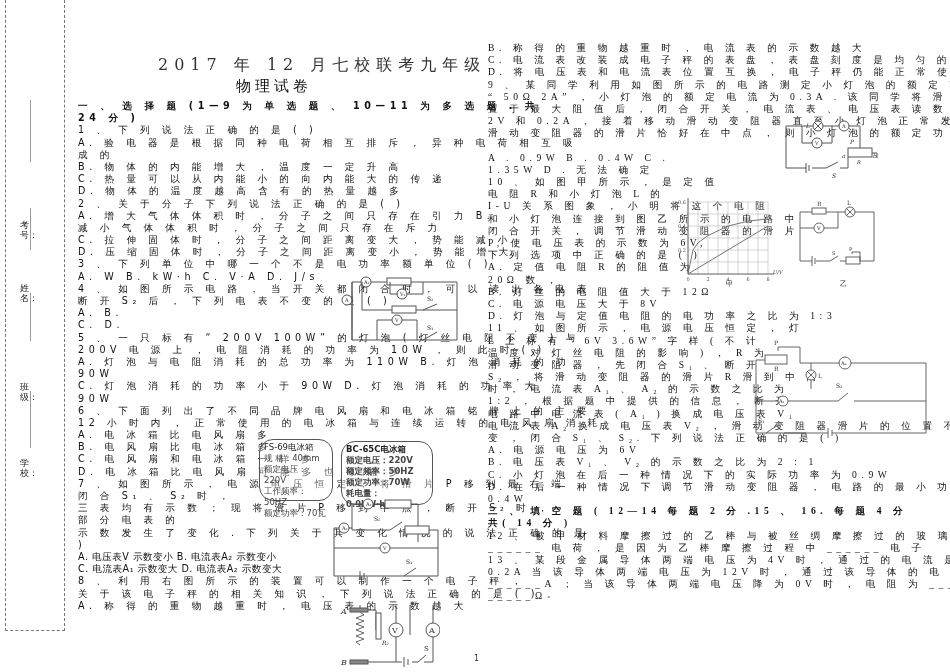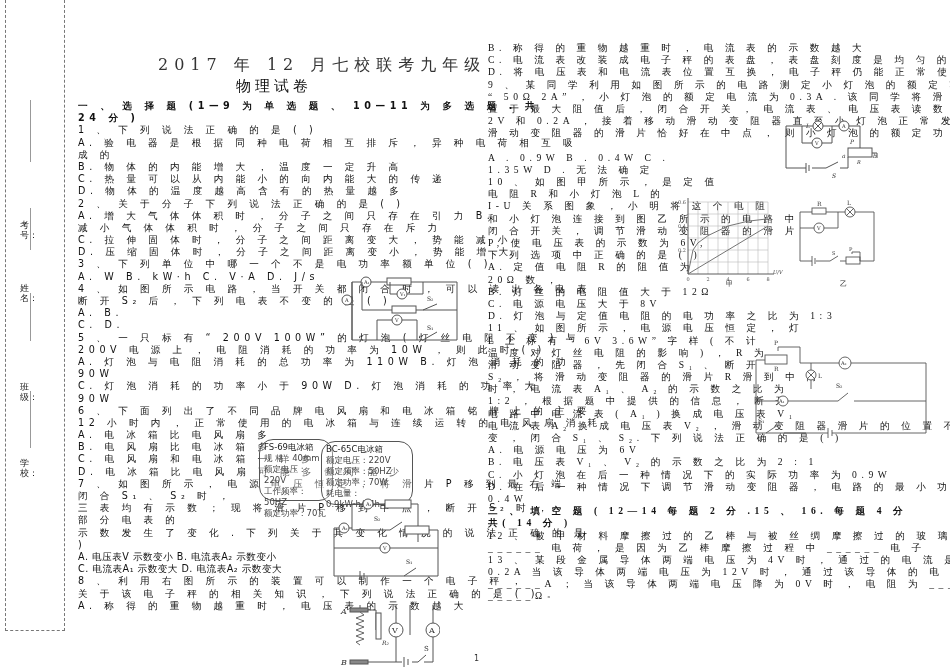--- a/index.html
+++ b/index.html
@@ -135,21 +135,21 @@
     <div>_____Ω</div>
   </div>
 
 <div class="plate" style="left:259px;top:439px;width:64px;height:56px;">
   <div style="color:#222">FS-69电冰箱</div>
   <div>规  格：40mm</div>
   <div>额定电压：220V</div>
   <div>工作频率：50HZ</div>
   <div>额定功率：70瓦</div>
 </div>
-<div class="plate" style="left:321px;top:441px;width:82px;height:58px;">
+<div class="plate" style="left:341px;top:441px;width:82px;height:58px;font-weight:bold;">
   <div style="color:#222">BC-65C电冰箱</div>
   <div>额定电压：220V</div>
   <div>额定频率：50HZ</div>
   <div>额定功率：70W</div>
   <div>耗电量：0.9kW·h/24h</div>
 </div>
 
 <svg class="fig" style="left:337px;top:270px" width="128" height="76" viewBox="0 0 128 76" fill="none" stroke="#555" stroke-width="1">
   <path d="M15 12 H120 V70 H15 Z"></path>
   <circle cx="29" cy="12" r="5" fill="#fff"></circle>

